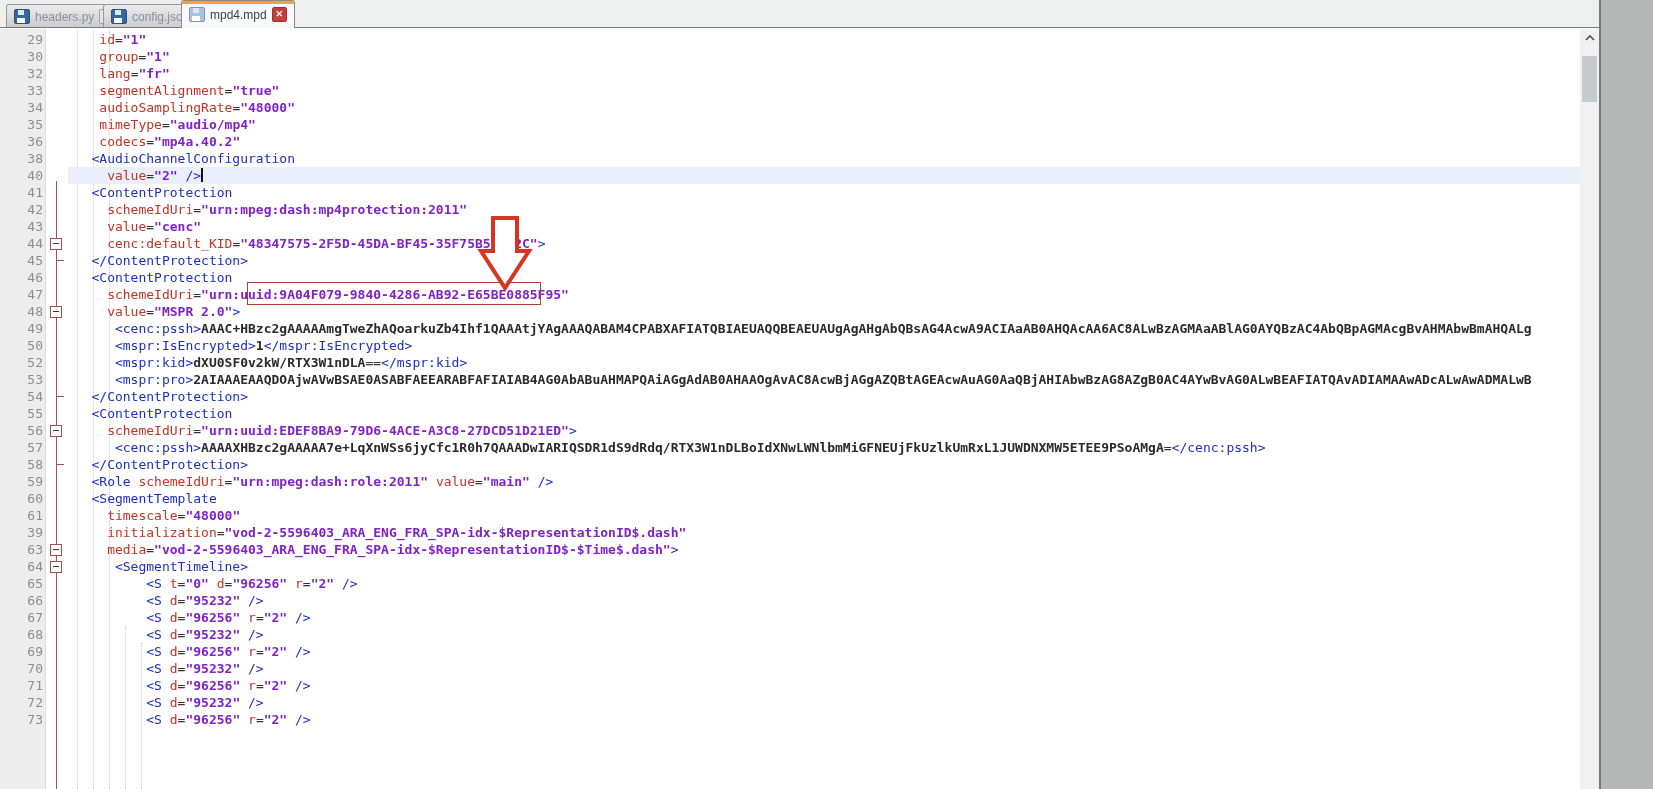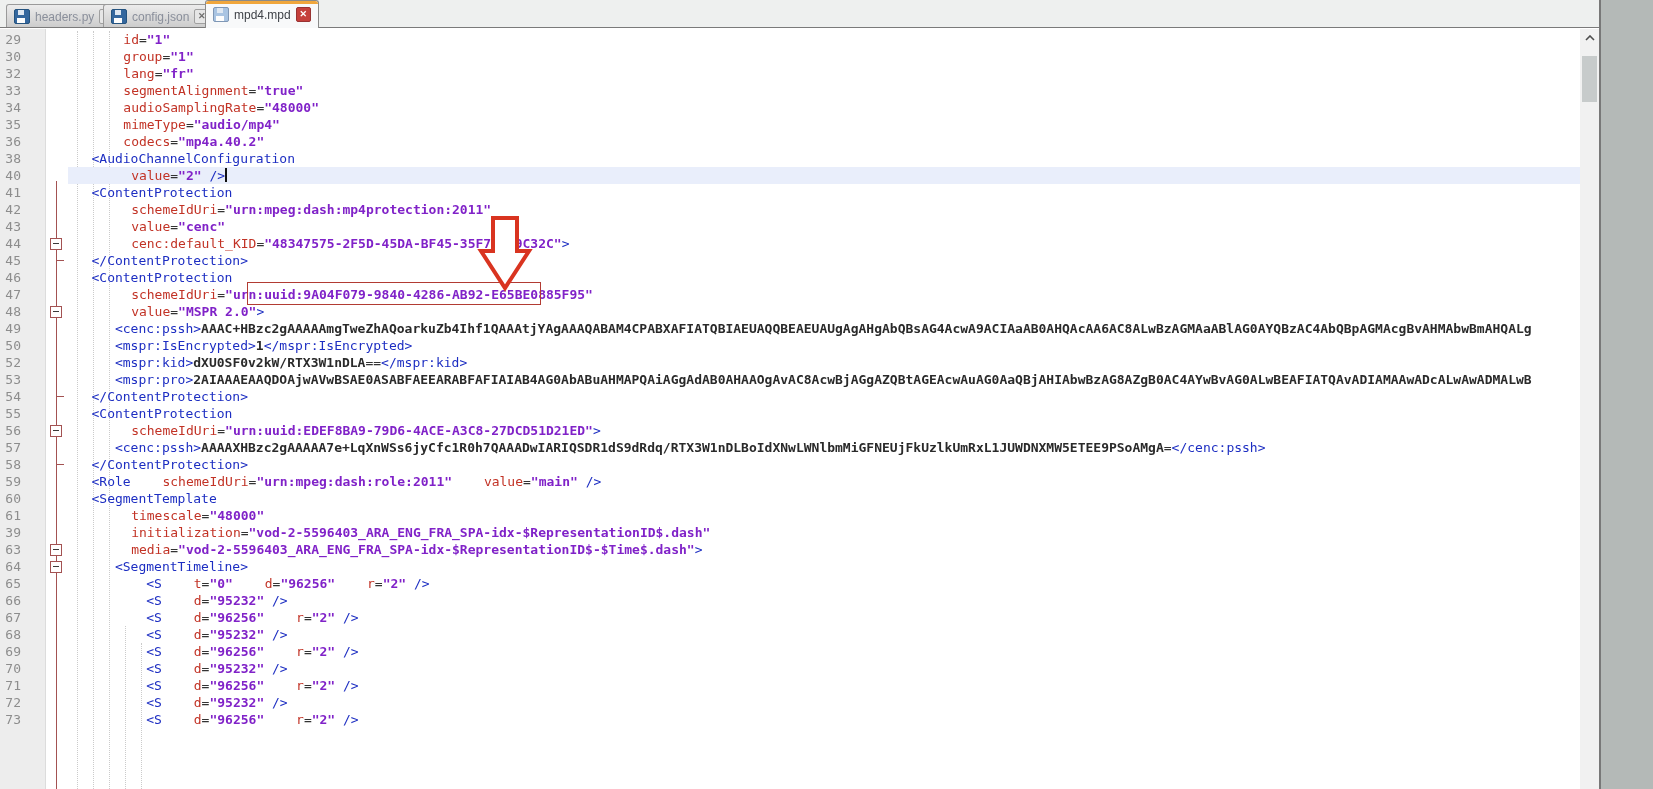--- a/index.html
+++ b/index.html
@@ -8,48 +8,48 @@
   
   #desktop-right{position:absolute;left:1601px;top:0;width:52px;height:789px;background:#b4b9b7;}
   #win-right-border{position:absolute;left:1599px;top:0;width:2px;height:789px;background:#787878;}
   
   #tabbar{position:absolute;left:0;top:0;width:1601px;height:28px;background:#eef0ef;}
   #tabbar .bottom-line{position:absolute;left:0;top:27px;width:100%;height:1px;background:#7a7a7a;}
   .tab{position:absolute;top:4px;height:23px;display:flex;align-items:center;gap:5px;
        padding:0 7px;border:1px solid #9a9a9a;border-bottom:none;border-radius:3px 3px 0 0;
        background:linear-gradient(#ececec,#cbcbcb);cursor:pointer;}
   .tab .label{font-size:12px;color:#8a8f9b;white-space:nowrap;}
-  .tab.active{top:0;height:27px;background:#f8f9fa;z-index:3;border-color:#8a8a8a;margin-left:24px;}
+  .tab.active{top:0;height:27px;background:#f8f9fa;z-index:3;border-color:#8a8a8a;}
   .tab.active .label{color:#3f4248;}
   .tab.active::before{content:"";position:absolute;left:0;right:0;top:0;height:3px;background:var(--activetop);border-radius:3px 3px 0 0;}
   .floppy{width:14px;height:13px;border-radius:2px;position:relative;flex:none;}
   .floppy.saved-blue{background:#34679e;border:1px solid #24537f;}
   .floppy.saved-light{background:#a9c4e2;border:1px solid #7f97b5;}
   .floppy::before{content:"";position:absolute;left:3px;top:0;width:6px;height:5px;background:#dfe8f2;}
   .floppy::after{content:"";position:absolute;left:2px;bottom:0;width:8px;height:5px;background:#fdfdfd;}
   .tab-close{width:13px;height:13px;flex:none;border:1px solid #a0a0a0;background:#e6e6e6;border-radius:2px;
              display:flex;align-items:center;justify-content:center;font-size:9px;line-height:9px;color:#6f6f6f;font-weight:bold;cursor:pointer;}
   .tab.active .tab-close{background:#c5403c;border-color:#933;color:#fff;}
   
   #editor{position:absolute;left:0;top:29px;width:1599px;height:760px;background:#fff;overflow:hidden;}
   #num-margin-bg{position:absolute;left:0;top:0;width:45px;height:100%;background:#ededed;border-right:1px solid #dcdcdc;}
   .guide{position:absolute;width:0;border-left:1px dotted #cbcbcb;}
   #fold-tree{position:absolute;left:56px;width:1px;background:var(--fold);}
   #rows{position:absolute;left:0;top:2px;width:1580px;}
   .row{display:flex;height:17px;line-height:17px;font-family:"DejaVu Sans Mono","Liberation Mono",monospace;font-size:13px;}
-  .ln{width:45px;flex:none;text-align:right;padding-right:24px;box-sizing:border-box;color:var(--num);}
+  .ln{width:45px;flex:none;text-align:right;padding-right:2px;box-sizing:border-box;color:var(--num);}
   .foldc{width:23px;flex:none;position:relative;}
   .fold-box{position:absolute;left:5px;top:3px;width:10px;height:10px;border:1px solid var(--fold);background:#fff;z-index:2;cursor:pointer;}
   .fold-box::after{content:"";position:absolute;left:2px;right:2px;top:4px;height:1px;background:#3a3a3a;}
   .fold-tick{position:absolute;left:11px;top:8px;width:8px;height:1px;background:var(--fold);}
   .code{flex:1;white-space:pre;overflow:hidden;}
   .row.hl .code{background:var(--curline);}
   .s{color:var(--str);font-weight:bold;}
   .t{color:var(--tag);}
-  .a{color:var(--attr);margin-left:24px;}
+  .a{color:var(--attr);}
   .e{color:var(--eq);}
   .c{color:var(--txt);font-weight:bold;}
   .caret{display:inline-block;width:1.5px;height:14px;background:#111;vertical-align:-2px;}
   
   #kid-box{position:absolute;border:1.5px solid var(--boxred);background:transparent;z-index:4;}
   #red-arrow{position:absolute;z-index:5;}
   
   #vscroll{position:absolute;left:1580px;top:29px;width:19px;height:760px;background:#f1f1f1;}
   #vscroll .up-btn{position:absolute;left:0;top:0;width:19px;height:17px;display:flex;align-items:center;justify-content:center;cursor:pointer;}
   #vscroll .thumb{position:absolute;left:2px;width:15px;background:#c7cbcb;cursor:pointer;}

